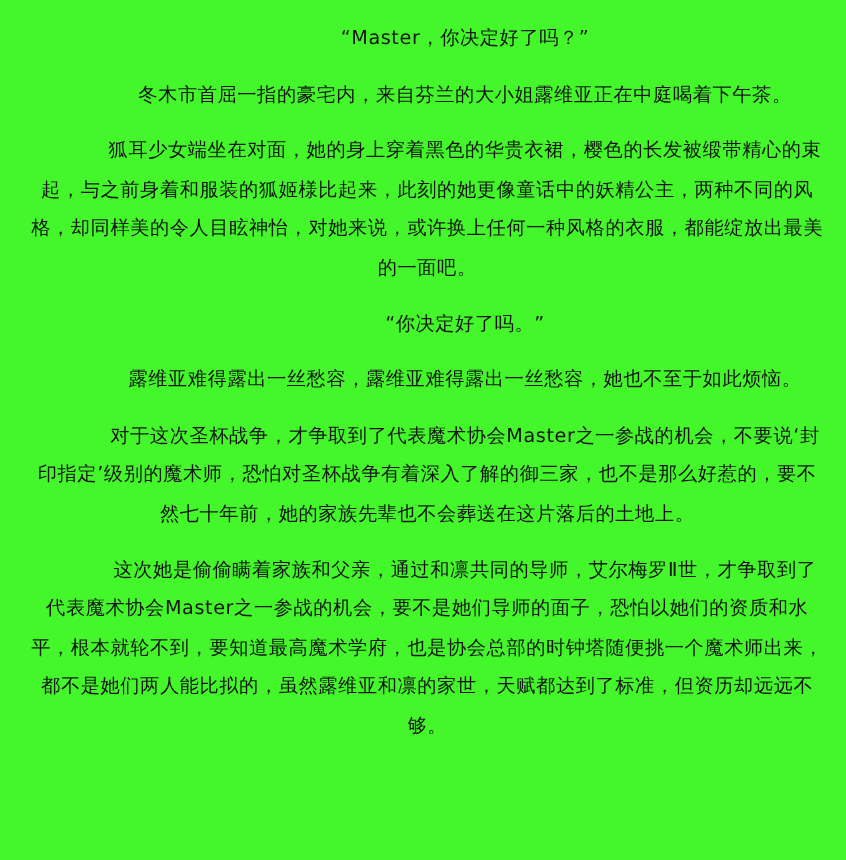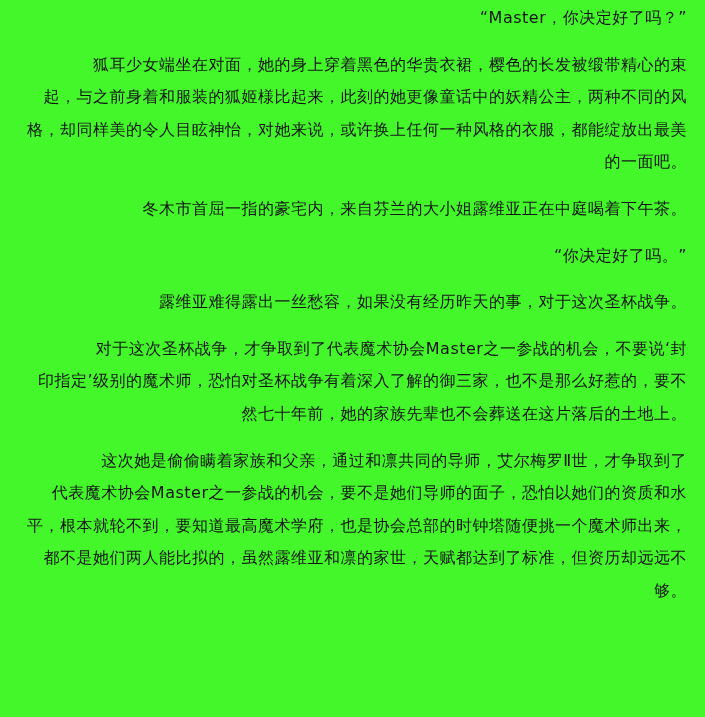--- a/index.html
+++ b/index.html
@@ -17,31 +17,31 @@
     width: 705px;
     height: 717px;
     padding: 2px 18px 0 25px;
     font-family: "DejaVu Sans", sans-serif;
     font-size: 16px;
     line-height: 32.6px;
     letter-spacing: 0.5px;
     color: #141414;
   }
   .reader-page p {
-    margin: 0 0 14px 0;
+    margin: 14px 0 14px 0;
     text-indent: 63px;
-    text-align: right;
+    text-align: center;
     word-break: break-all;
     overflow-wrap: break-word;
   }
 </style>
 </head>
 <body>
 
 <div class="reader-page" id="reader-page">
     <p>“Master，你决定好了吗？”</p>
+    <p>冬木市首屈一指的豪宅内，来自芬兰的大小姐露维亚正在中庭喝着下午茶。</p>
     <p>狐耳少女端坐在对面，她的身上穿着黑色的华贵衣裙，樱色的长发被缎带精心的束起，与之前身着和服装的狐姬様比起来，此刻的她更像童话中的妖精公主，两种不同的风格，却同样美的令人目眩神怡，对她来说，或许换上任何一种风格的衣服，都能绽放出最美的一面吧。</p>
-    <p>冬木市首屈一指的豪宅内，来自芬兰的大小姐露维亚正在中庭喝着下午茶。</p>
     <p>“你决定好了吗。”</p>
-    <p>露维亚难得露出一丝愁容，如果没有经历昨天的事，对于这次圣杯战争。</p>
+    <p>露维亚难得露出一丝愁容，露维亚难得露出一丝愁容，她也不至于如此烦恼。</p>
     <p>对于这次圣杯战争，才争取到了代表魔术协会Master之一参战的机会，不要说‘封印指定’级别的魔术师，恐怕对圣杯战争有着深入了解的御三家，也不是那么好惹的，要不然七十年前，她的家族先辈也不会葬送在这片落后的土地上。</p>
     <p>这次她是偷偷瞒着家族和父亲，通过和凛共同的导师，艾尔梅罗Ⅱ世，才争取到了代表魔术协会Master之一参战的机会，要不是她们导师的面子，恐怕以她们的资质和水平，根本就轮不到，要知道最高魔术学府，也是协会总部的时钟塔随便挑一个魔术师出来，都不是她们两人能比拟的，虽然露维亚和凛的家世，天赋都达到了标准，但资历却远远不够。</p>
   </div>
 
 </body></html>

